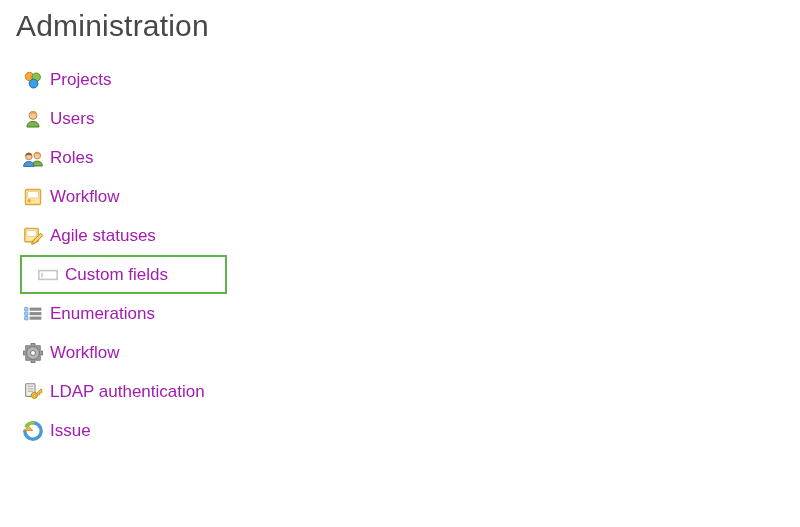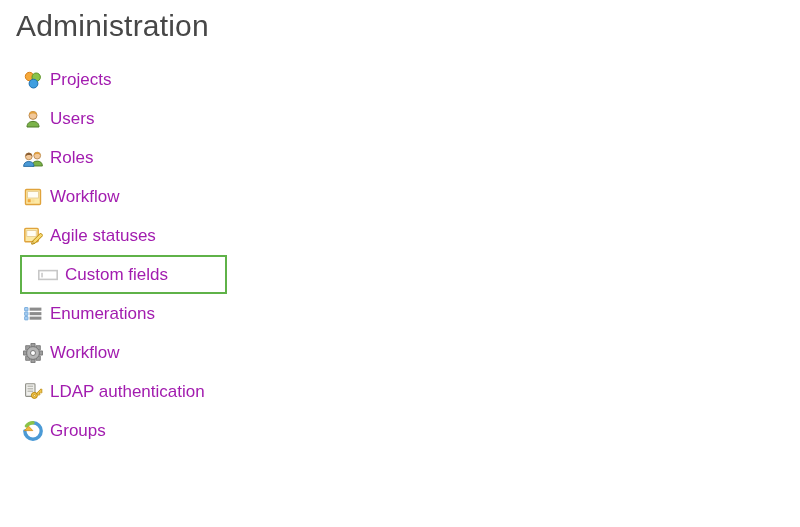--- a/index.html
+++ b/index.html
@@ -214,18 +214,18 @@
       </li>
       <li class="admin-item">
         <a class="admin-link" href="#">
           <span class="icon">
             <svg viewBox="0 0 20 20" width="20" height="20">
               <path d="M10 1.8A8.2 8.2 0 1 1 1.8 10" fill="none" stroke="#4b9ad6" stroke-width="3.4" stroke-linecap="round"></path>
               <path d="M10 1.8A8.2 8.2 0 0 0 3.4 5" fill="none" stroke="#8ac34a" stroke-width="3.4" stroke-linecap="round"></path>
               <path d="M1.4 9.6l4.2-4.4 4.2 4.4z" fill="#f0b93c" stroke="#d08c1c" stroke-width=".8" stroke-linejoin="round"></path>
             </svg>
           </span>
-          <span class="admin-label">Groups</span>
+          <span class="admin-label">Issue</span>
         </a>
       </li>
     </ul>
 
 </div>
 
 </body></html>

